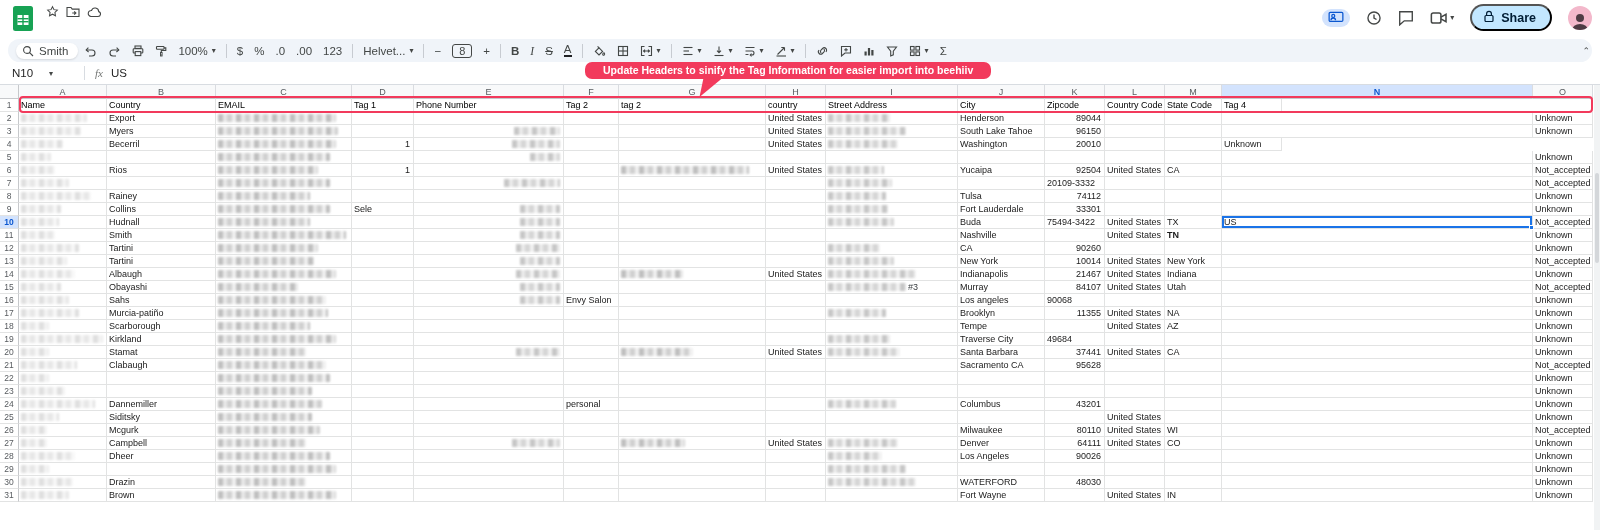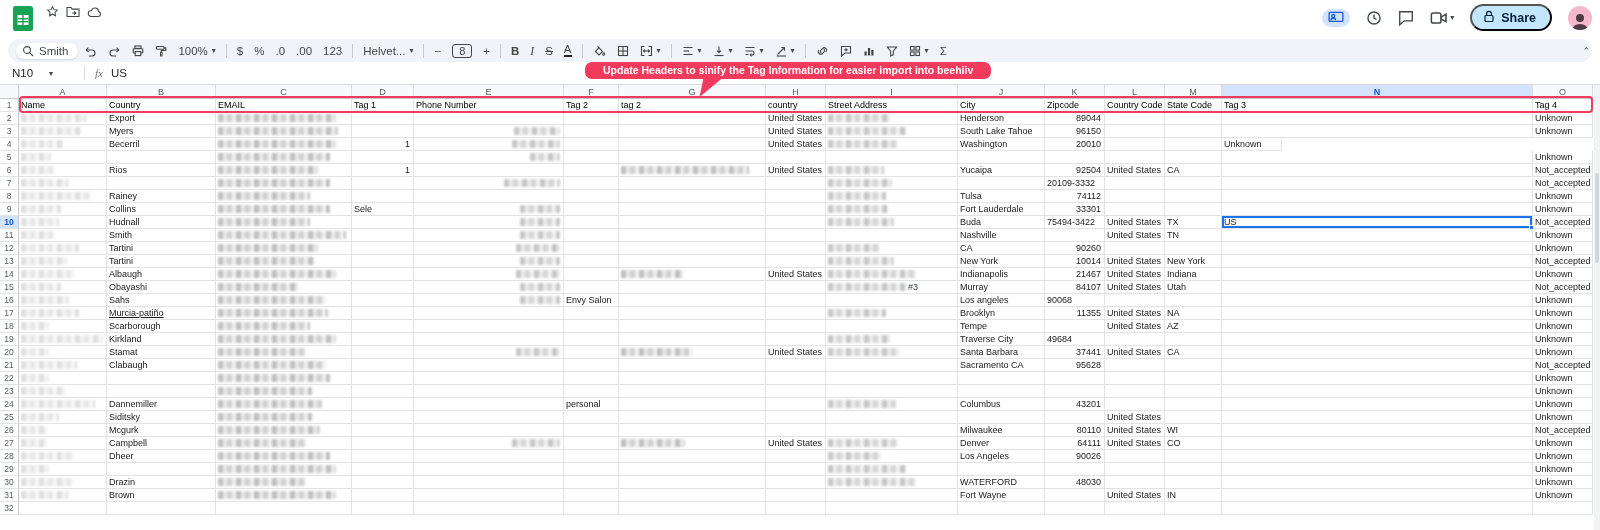--- a/index.html
+++ b/index.html
@@ -401,21 +401,20 @@
       <div class="cell c-D hcell" style="width: 62px;">Tag 1</div>
       <div class="cell c-E hcell" style="width: 150px;">Phone Number</div>
       <div class="cell c-F hcell" style="width: 55px;">Tag 2</div>
       <div class="cell c-G hcell" style="width: 147px;">tag 2</div>
       <div class="cell c-H hcell" style="width: 60px;">country</div>
       <div class="cell c-I hcell" style="width: 132px;">Street Address</div>
       <div class="cell c-J hcell" style="width: 87px;">City</div>
       <div class="cell c-K hcell" style="width: 60px;">Zipcode</div>
       <div class="cell c-L hcell" style="width: 60px;">Country Code</div>
       <div class="cell c-M hcell" style="width: 57px;">State Code</div>
-      <div class="cell c-N hcell" style="width: 311px;">Tag 3</div>
       <div class="cell c-O hcell" style="width: 60px;">Tag 4</div>
     </div>
     <div class="grow">
       <div class="rownum">2</div>
       <div class="cell c-A" style="width: 88px;">
         <span class="redact" style="width: 66px;"></span>
       </div>
       <div class="cell c-B" style="width: 109px;">Export</div>
       <div class="cell c-C" style="width: 136px;">
         <span class="redact" style="width: 118px;"></span>
@@ -651,21 +650,21 @@
       <div class="cell c-E right" style="width: 150px;">
         <span class="redact" style="width: 40px;"></span>
       </div>
       <div class="cell c-F" style="width: 55px;"></div>
       <div class="cell c-G" style="width: 147px;"></div>
       <div class="cell c-H" style="width: 60px;"></div>
       <div class="cell c-I" style="width: 132px;"></div>
       <div class="cell c-J" style="width: 87px;">Nashville</div>
       <div class="cell c-K" style="width: 60px;"></div>
       <div class="cell c-L" style="width: 60px;">United States</div>
-      <div class="cell c-M" style="width: 57px;">TN</div>
+      <div class="cell c-M" style="width: 57px; font-weight: bold;">TN</div>
       <div class="cell c-N" style="width: 311px;"></div>
       <div class="cell c-O" style="width: 60px;">Unknown</div>
     </div>
     <div class="grow">
       <div class="rownum">12</div>
       <div class="cell c-A" style="width: 88px;">
         <span class="redact" style="width: 58px;"></span>
       </div>
       <div class="cell c-B" style="width: 109px;">Tartini</div>
       <div class="cell c-C" style="width: 136px;">
@@ -791,21 +790,21 @@
       <div class="cell c-L" style="width: 60px;"></div>
       <div class="cell c-M" style="width: 57px;"></div>
       <div class="cell c-N" style="width: 311px;"></div>
       <div class="cell c-O" style="width: 60px;">Unknown</div>
     </div>
     <div class="grow">
       <div class="rownum">17</div>
       <div class="cell c-A" style="width: 88px;">
         <span class="redact" style="width: 58px;"></span>
       </div>
-      <div class="cell c-B" style="width: 109px; text-decoration: underline;">Murcia-patiño</div>
+      <div class="cell c-B" style="width: 109px;">Murcia-patiño</div>
       <div class="cell c-C" style="width: 136px;">
         <span class="redact" style="width: 110px;"></span>
       </div>
       <div class="cell c-D" style="width: 62px;"></div>
       <div class="cell c-E" style="width: 150px;"></div>
       <div class="cell c-F" style="width: 55px;"></div>
       <div class="cell c-G" style="width: 147px;"></div>
       <div class="cell c-H" style="width: 60px;"></div>
       <div class="cell c-I" style="width: 132px;">
         <span class="redact" style="width: 58px;"></span>
@@ -1139,38 +1138,20 @@
       <div class="cell c-F" style="width: 55px;"></div>
       <div class="cell c-G" style="width: 147px;"></div>
       <div class="cell c-H" style="width: 60px;"></div>
       <div class="cell c-I" style="width: 132px;"></div>
       <div class="cell c-J" style="width: 87px;">Fort Wayne</div>
       <div class="cell c-K" style="width: 60px;"></div>
       <div class="cell c-L" style="width: 60px;">United States</div>
       <div class="cell c-M" style="width: 57px;">IN</div>
       <div class="cell c-N" style="width: 311px;"></div>
       <div class="cell c-O" style="width: 60px;">Unknown</div>
-    </div>
-    <div class="grow">
-      <div class="rownum">32</div>
-      <div class="cell c-A" style="width: 88px;"></div>
-      <div class="cell c-B" style="width: 109px;"></div>
-      <div class="cell c-C" style="width: 136px;"></div>
-      <div class="cell c-D" style="width: 62px;"></div>
-      <div class="cell c-E" style="width: 150px;"></div>
-      <div class="cell c-F" style="width: 55px;"></div>
-      <div class="cell c-G" style="width: 147px;"></div>
-      <div class="cell c-H" style="width: 60px;"></div>
-      <div class="cell c-I" style="width: 132px;"></div>
-      <div class="cell c-J" style="width: 87px;"></div>
-      <div class="cell c-K" style="width: 60px;"></div>
-      <div class="cell c-L" style="width: 60px;"></div>
-      <div class="cell c-M" style="width: 57px;"></div>
-      <div class="cell c-N" style="width: 311px;"></div>
-      <div class="cell c-O" style="width: 60px;"></div>
     </div>
   </div>
 
 <div class="red-outline" style="border-color: rgb(242, 58, 92);"></div>
 <div class="callout-tail" style="background: rgb(242, 58, 92);"></div>
 <div class="callout" style="background: rgb(242, 58, 92);">Update Headers to sinify the Tag Information for easier import into beehiiv</div>
 <div class="vscroll">
     <div class="vthumb"></div>
   </div>
 

